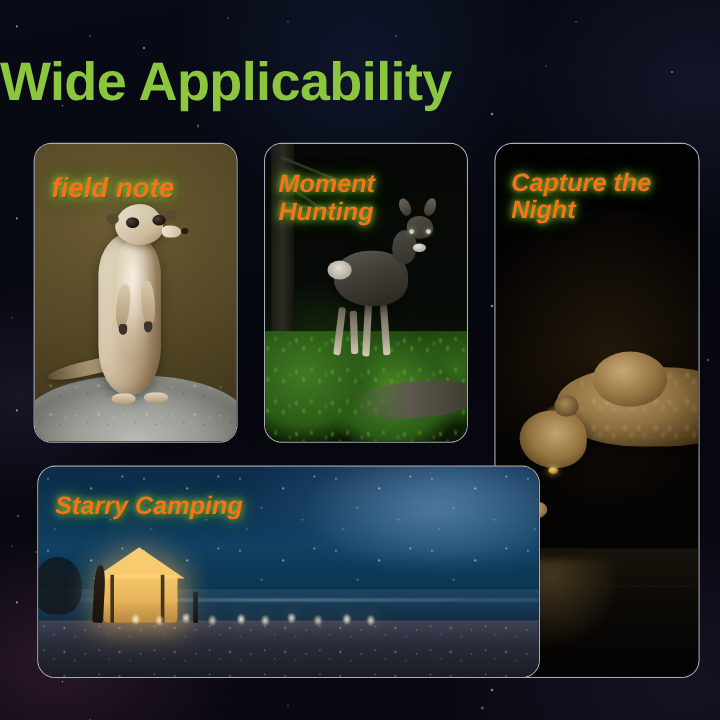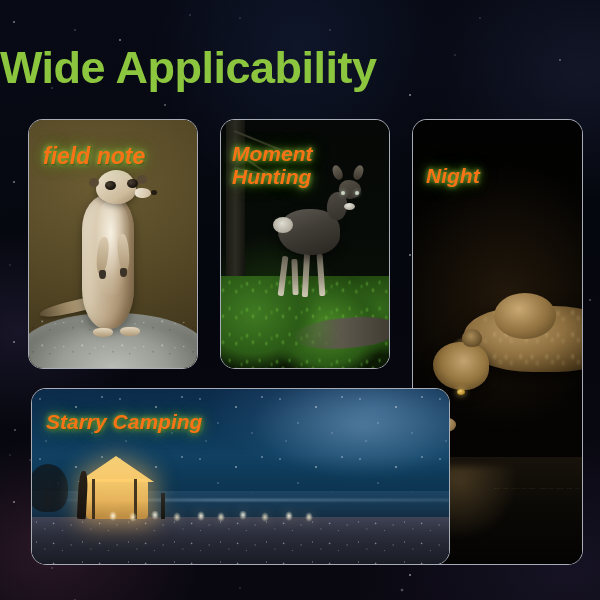--- a/index.html
+++ b/index.html
@@ -580,21 +580,21 @@
       <div class="lion-head"></div>
       <div class="lion-ear"></div>
       <div class="lion-eye"></div>
       <div class="lion-muzzle"></div>
       <div class="lion-nose"></div>
       <div class="lion-tongue"></div>
       <div class="lion-reeds"></div>
       <div class="lion-water"></div>
       <div class="lion-reflection"></div>
     </div>
-    <div class="label"><br><span>Night</span></div>
+    <div class="label"><span>Capture the</span><br><span>Night</span></div>
   </div>
 
   <div class="card" id="card-starry-camping">
     <div class="photo">
       <div class="camp-bg"></div>
       <div class="camp-milky"></div>
       <div class="camp-stars"></div>
       <div class="camp-sea"></div>
       <div class="camp-beach"></div>
       <div class="camp-tree"></div>

